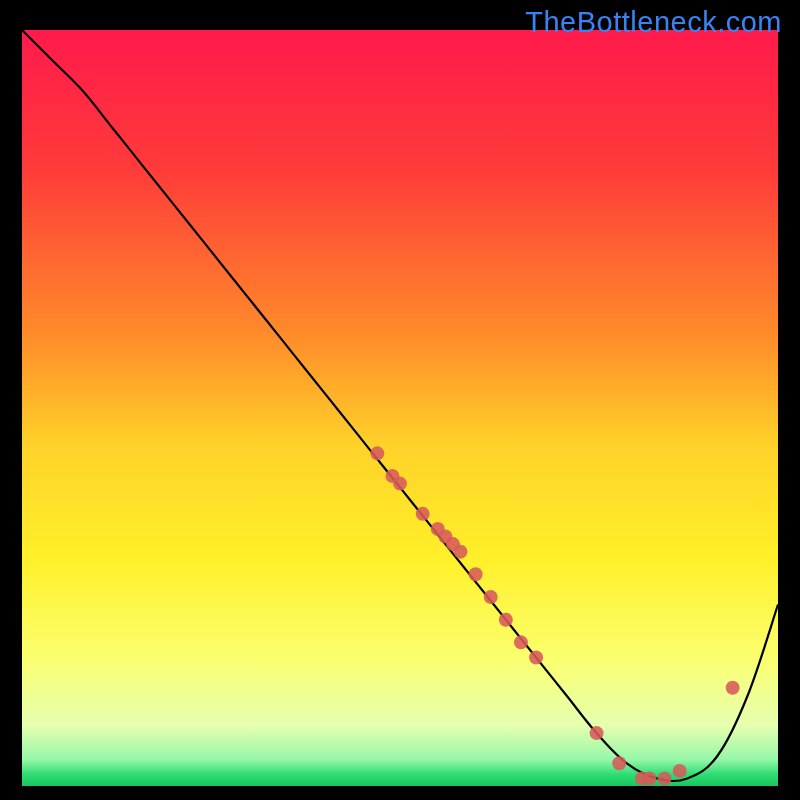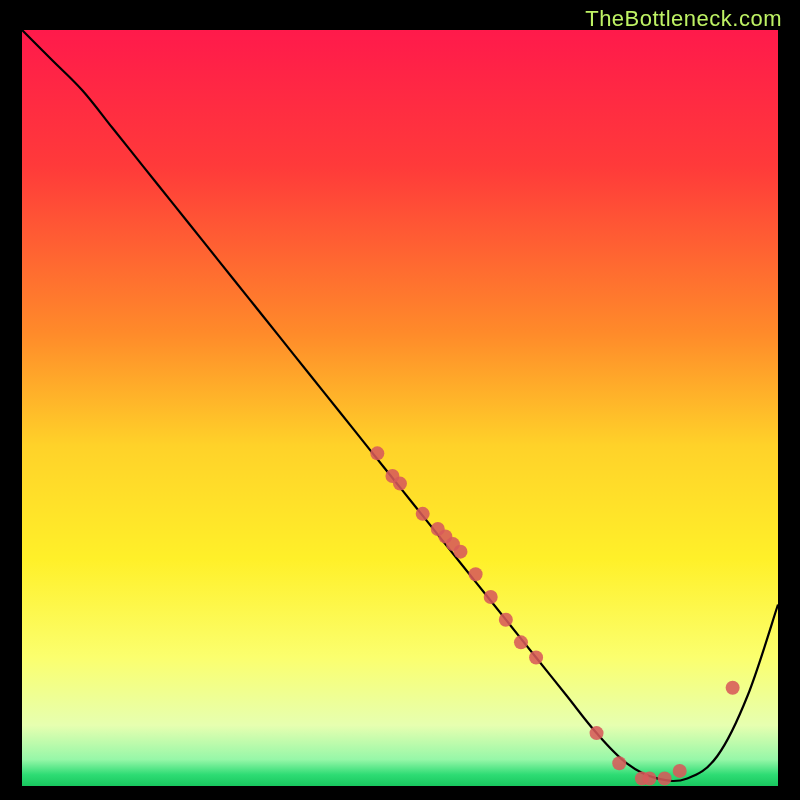--- a/index.html
+++ b/index.html
@@ -14,22 +14,22 @@
   .outer {
     position: relative;
     width: 800px;
     height: 800px;
     background: #000;
   }
   .watermark {
     position: absolute;
     top: 6px;
     right: 18px;
-    color: #bef264;
-    font-size: 22px;
+    color: #3b82f6;
+    font-size: 29px;
     letter-spacing: 0.5px;
     font-weight: 500;
     z-index: 10;
   }
   .plot {
     position: absolute;
     left: 22px;
     top: 30px;
     width: 756px;
     height: 756px;

